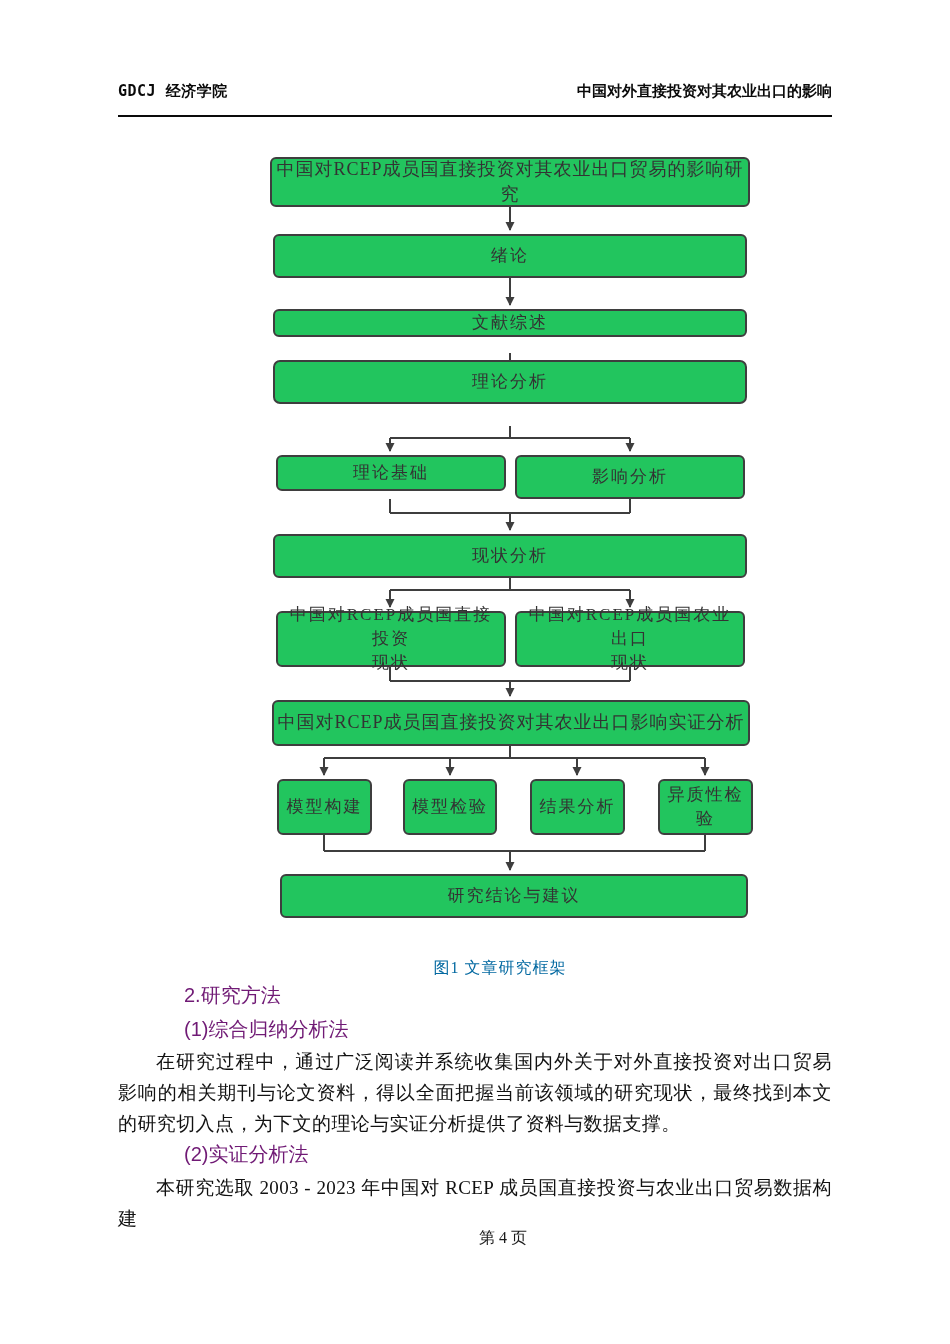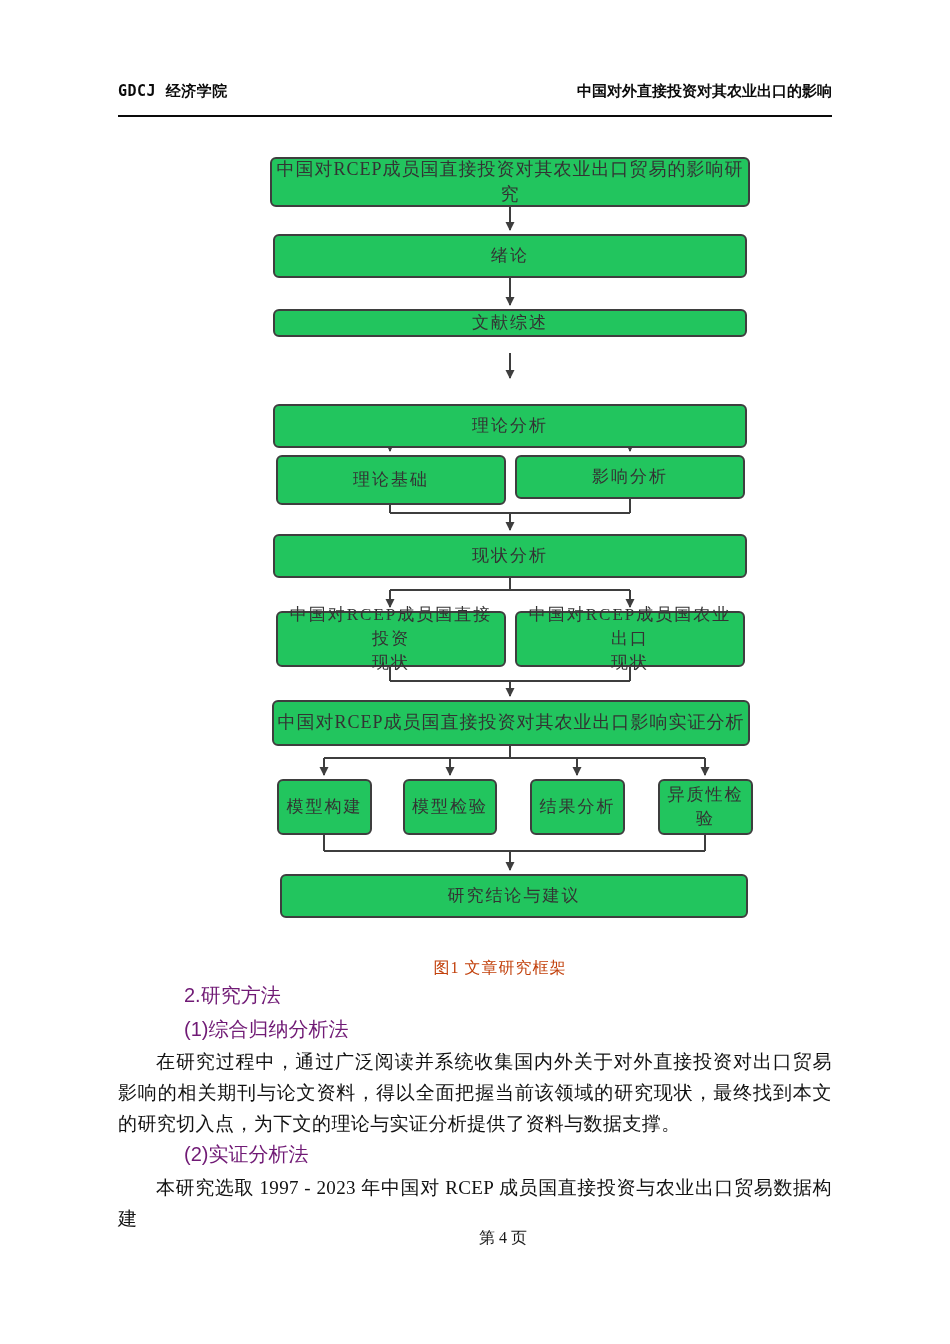--- a/index.html
+++ b/index.html
@@ -35,21 +35,21 @@
     border:2px solid #3e3e3e;border-radius:6px;background:#22c55e;
     display:flex;align-items:center;justify-content:center;
     text-align:center;color:#333333;
     font-size:17px;line-height:1.4;letter-spacing:2px;
     white-space:pre-line;padding:0 3px;
   }
   .fc-box.big{font-size:18px;letter-spacing:1px;}
   
   .caption{
     position:absolute;left:150px;top:958px;width:700px;
-    text-align:center;font-size:16px;color:#c2410c;letter-spacing:1px;
+    text-align:center;font-size:16px;color:#0369a1;letter-spacing:1px;
   }
   
   .h-sans{
     position:absolute;left:184px;
     font-family:"Liberation Sans","DejaVu Sans",sans-serif;
     font-weight:normal;font-size:20px;color:#701a75;
   }
   .para{
     position:absolute;left:118px;width:714px;
     font-size:19px;line-height:31px;color:#111;
@@ -104,23 +104,23 @@
         <path d="M510,851 V870" marker-end="url(#arr)"></path>
       </g>
     </svg>
 
     <div class="fc-box big" style="left:270px;top:157px;width:480px;height:50px;">中国对RCEP成员国直接投资对其农业出口贸易的影响研究</div>
 
     <div class="fc-box" style="left:273px;top:234px;width:474px;height:44px;">绪论</div>
 
     <div class="fc-box" style="left:273px;top:309px;width:474px;height:28px;">文献综述</div>
 
-    <div class="fc-box" style="left:273px;top:404px;width:474px;height:44px;">理论分析</div>
+    <div class="fc-box" style="left:273px;top:360px;width:474px;height:44px;border-radius:7px;">理论分析</div>
 
-    <div class="fc-box" style="left:276px;top:455px;width:230px;height:50px;">理论基础</div>
+    <div class="fc-box" style="left:276px;top:455px;width:230px;height:36px;">理论基础</div>
 
     <div class="fc-box" style="left:515px;top:455px;width:230px;height:44px;">影响分析</div>
 
     <div class="fc-box" style="left:273px;top:534px;width:474px;height:44px;">现状分析</div>
 
     <div class="fc-box" style="left:276px;top:611px;width:230px;height:56px;">中国对RCEP成员国直接投资
 现状</div>
 
     <div class="fc-box" style="left:515px;top:611px;width:230px;height:56px;">中国对RCEP成员国农业出口
 现状</div>
@@ -141,17 +141,17 @@
 
   <div class="caption">图1 文章研究框架</div>
 
   <div class="h-sans" style="top:982px;">2.研究方法</div>
   <div class="h-sans" style="top:1016px;">(1)综合归纳分析法</div>
 
   <div class="para" style="top:1046px;">在研究过程中，通过广泛阅读并系统收集国内外关于对外直接投资对出口贸易影响的相关期刊与论文资料，得以全面把握当前该领域的研究现状，最终找到本文的研究切入点，为下文的理论与实证分析提供了资料与数据支撑。</div>
 
   <div class="h-sans" style="top:1141px;">(2)实证分析法</div>
 
-  <div class="para" style="top:1172px;">本研究选取 1997 - 2023 年中国对 RCEP 成员国直接投资与农业出口贸易数据构建</div>
+  <div class="para" style="top:1172px;">本研究选取 2003 - 2023 年中国对 RCEP 成员国直接投资与农业出口贸易数据构建</div>
 
   <div class="footer">第 4 页</div>
 
 </div>
 
 </body></html>

